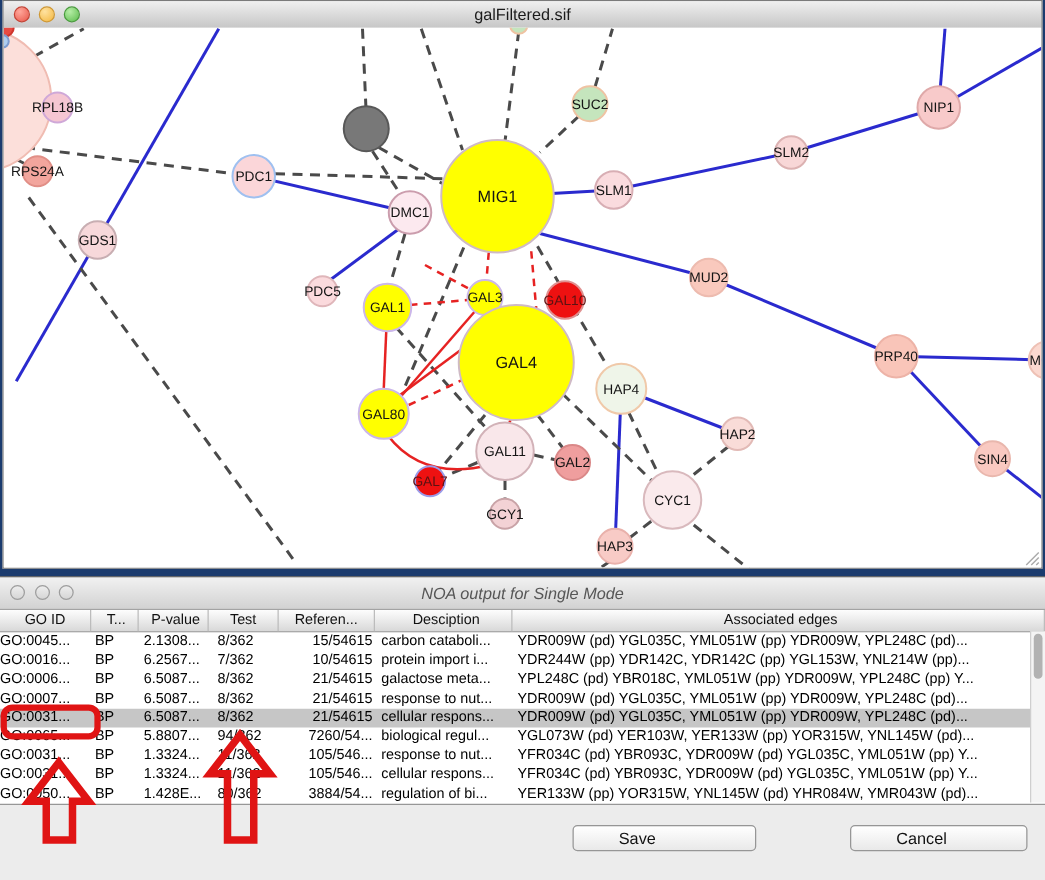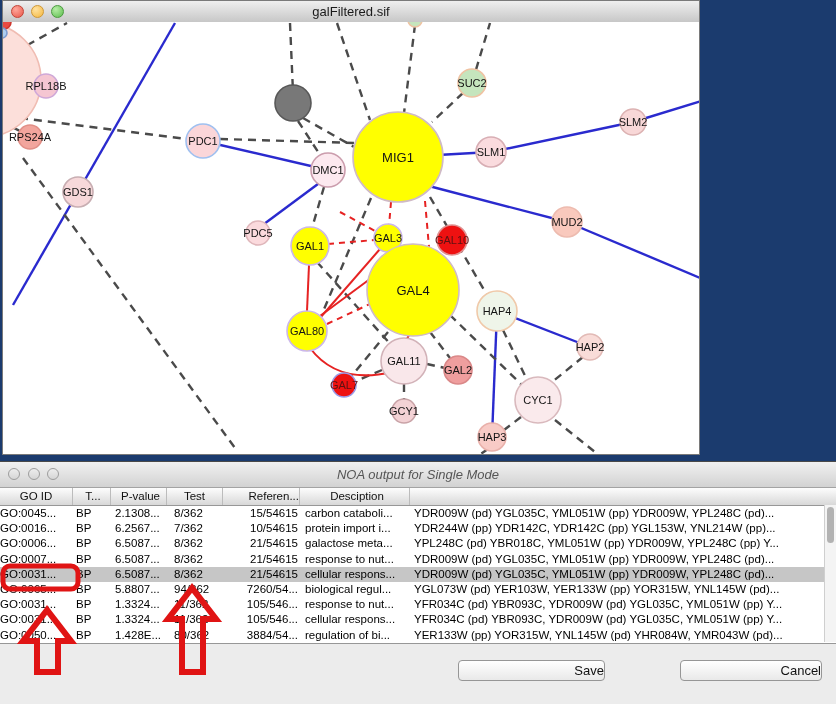--- a/index.html
+++ b/index.html
@@ -1,20 +1,20 @@
 <!DOCTYPE html>
 <html><head>
 <meta charset="utf-8">
 <style>
   html,body{margin:0;padding:0;}
   body{width:836px;height:704px;background:#1b3b6e;position:relative;overflow:hidden;
        font-family:"Liberation Sans",sans-serif;}
 
   
-  .win1{position:absolute;left:2px;top:0;width:698px;height:455px;background:#fff;
+  .win1{position:absolute;left:2px;top:0;width:832px;height:455px;background:#fff;
         border:1px solid #7a7a7a;box-sizing:border-box;}
   .titlebar1{height:21px;background:linear-gradient(#efefef,#c7c7c7);
              border-bottom:1px solid #8f8f8f;text-align:center;line-height:21px;
              font-size:13px;color:#1a1a1a;position:relative;}
   .tl{position:absolute;top:4px;width:13px;height:13px;border-radius:50%;box-sizing:border-box;}
   .tl-red{left:8px;background:radial-gradient(circle at 35% 30%,#ffa79b,#e8574a);border:1px solid #c44335;}
   .tl-yellow{left:28px;background:radial-gradient(circle at 35% 30%,#ffe2a0,#f3b73f);border:1px solid #cf9834;}
   .tl-green{left:48px;background:radial-gradient(circle at 35% 30%,#b6eda6,#5dbd4e);border:1px solid #4a9b3e;}
   .netview{position:absolute;left:0;top:21px;right:0;bottom:0;overflow:hidden;background:#fff;}
 
@@ -38,30 +38,30 @@
   .tr.selected{background:#c6c6c6;}
   .td{overflow:hidden;box-sizing:border-box;}
   .c0{width:73px;padding-left:0;}
   .c1{width:38px;padding-left:3px;}
   .c2{width:56px;padding-left:4px;}
   .c3{width:56px;padding-left:7px;}
   .c4{width:77px;text-align:right;padding-right:2px;}
   .c5{width:110px;padding-left:5px;}
   .c6{flex:1;padding-left:4px;}
   .th.c0,.th.c3,.th.c4{padding:0;}
-  .th.c4{text-align:right;}
+  .th.c4{text-align:center;}
 
   .vscroll{position:absolute;right:0;top:43px;width:12px;height:137px;background:#f4f4f4;
            border-left:1px solid #cfcfcf;box-sizing:border-box;}
   .vthumb{position:absolute;left:2px;top:2px;width:7px;height:36px;border-radius:4px;
           background:#b2b2b2;}
 
   .btn{position:absolute;top:198px;height:21px;border:1px solid #969696;border-radius:4px;
        background:linear-gradient(#ffffff,#e9e9e9);font-size:13px;color:#111;
-       text-align:right;line-height:20px;box-sizing:border-box;cursor:default;padding-left:36px;}
+       text-align:left;line-height:20px;box-sizing:border-box;cursor:default;padding-left:36px;}
   .btn-save{left:458px;width:147px;}
   .btn-cancel{left:680px;width:142px;}
 
   
   .overlay{position:absolute;left:0;top:0;width:836px;height:704px;z-index:60;pointer-events:none;}
 </style>
 </head>
 <body>
 
 <div class="win1">
@@ -268,20 +268,21 @@
     <span>NOA output for Single Mode</span>
   </div>
 
   <div class="thead" id="thead">
       <div class="th c0">GO ID</div>
       <div class="th c1">T...</div>
       <div class="th c2">P-value</div>
       <div class="th c3">Test</div>
       <div class="th c4">Referen...</div>
       <div class="th c5">Desciption</div>
+      <div class="th c6">Associated edges</div>
     </div>
   <div class="tbody" id="tbody">
       <div class="tr">
         <div class="td c0">GO:0045...</div>
         <div class="td c1">BP</div>
         <div class="td c2">2.1308...</div>
         <div class="td c3">8/362</div>
         <div class="td c4">15/54615</div>
         <div class="td c5">carbon cataboli...</div>
         <div class="td c6">YDR009W (pd) YGL035C, YML051W (pp) YDR009W, YPL248C (pd)...</div>

